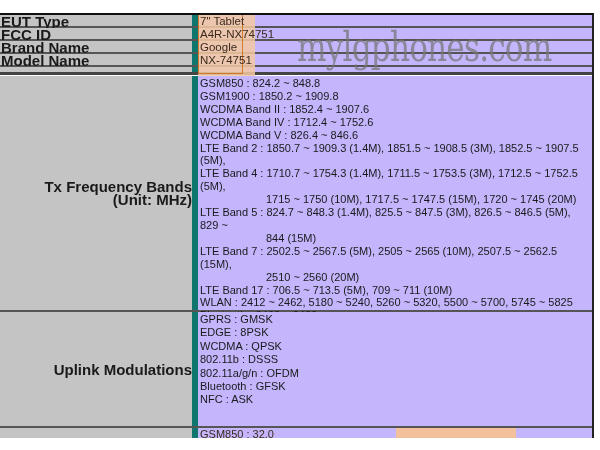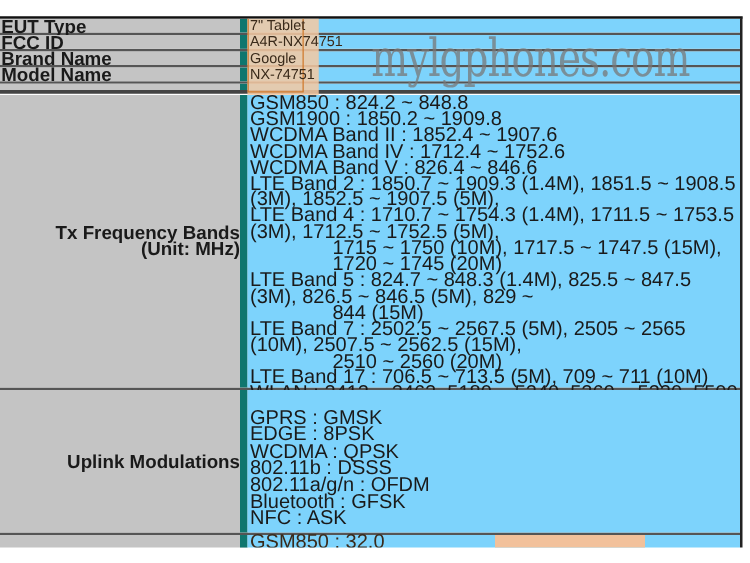--- a/index.html
+++ b/index.html
@@ -5,22 +5,22 @@
   html, body { margin: 0; padding: 0; background: #ffffff; }
   body { width: 600px; height: 450px; position: relative; overflow: hidden;
          font-family: "Liberation Sans", sans-serif; color: #1a1a1a; }
   .page { position: absolute; left: 0; top: 0; width: 600px; height: 450px; background:#fff; }
   .tbl { position: absolute; left: 0; top: 13px; width: 594px; height: 425px;
          border-top: 2px solid #111; border-right: 2px solid #222; box-sizing: border-box; overflow: hidden; }
   .row { position: absolute; left: 0; width: 592px; box-sizing: border-box; }
   .lbl { position: absolute; left: 0; top: 0; bottom: 0; width: 198px; background: #c4c4c4;
          font-weight: bold; font-size: 15px; line-height: 13px; padding-left: 1px; box-sizing: border-box;
          border-right: 6px solid #0f766e; }
-  .val { position: absolute; left: 198px; top: 0; bottom: 0; right: 0; background: #7dd3fc;
-         font-size: 16px; line-height: 12.9px; padding-left: 2px; box-sizing: border-box; }
+  .val { position: absolute; left: 198px; top: 0; bottom: 0; right: 0; background: #c4b5fd;
+         font-size: 11px; line-height: 12.9px; padding-left: 2px; box-sizing: border-box; }
   .sep { border-bottom: 2px solid #555; }
   .lbl.center { display: flex; flex-direction: column; justify-content: center; text-align: right; }
   .hl { position: absolute; left: 198px; top: -2px; width: 57px; height: 63px; background: #f5c9a2; opacity: 0.85; }
   .hl-box { position: absolute; left: 198px; top: -2px; width: 45px; height: 61px; border: 1px solid #d07a2c; box-sizing: border-box; }
   .hl-last { position: absolute; left: 198px; top: 0; width: 120px; height: 12px; background: #f2c19b; }
   .indent { padding-left: 66px; }
   .watermark { position: absolute; left: 297px; top: 22px; font-family: "DejaVu Serif", serif;
                font-size: 38px; color: rgba(120,120,120,0.75); letter-spacing: -1px; transform: scaleX(0.82) scaleY(1.1);
                transform-origin: left top; pointer-events: none; white-space: nowrap; }
   .v-txt { position: relative; z-index: 2; }
@@ -81,21 +81,21 @@
         <div class="indent">2510 ~ 2560 (20M)</div>
         <div>LTE Band 17 : 706.5 ~ 713.5 (5M), 709 ~ 711 (10M)</div>
         <div>WLAN : 2412 ~ 2462, 5180 ~ 5240, 5260 ~ 5320, 5500 ~ 5700, 5745 ~ 5825</div>
         <div>Bluetooth : 2402 ~ 2480</div>
         <div>NFC : 13.56</div>
       </div>
     </div>
 
     <div class="row sep" style="top:297px;height:116px;">
       <div class="lbl center">Uplink Modulations</div>
-      <div class="val" style="padding-top:16px;line-height:13.4px;">
+      <div class="val" style="padding-top:1px;line-height:13.4px;">
         <div>GPRS : GMSK</div>
         <div>EDGE : 8PSK</div>
         <div>WCDMA : QPSK</div>
         <div>802.11b : DSSS</div>
         <div>802.11a/g/n : OFDM</div>
         <div>Bluetooth : GFSK</div>
         <div>NFC : ASK</div>
       </div>
     </div>
 

